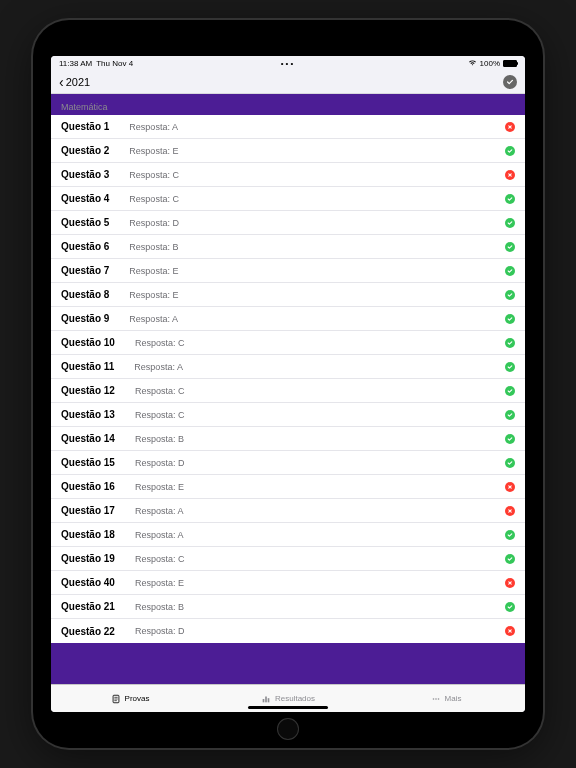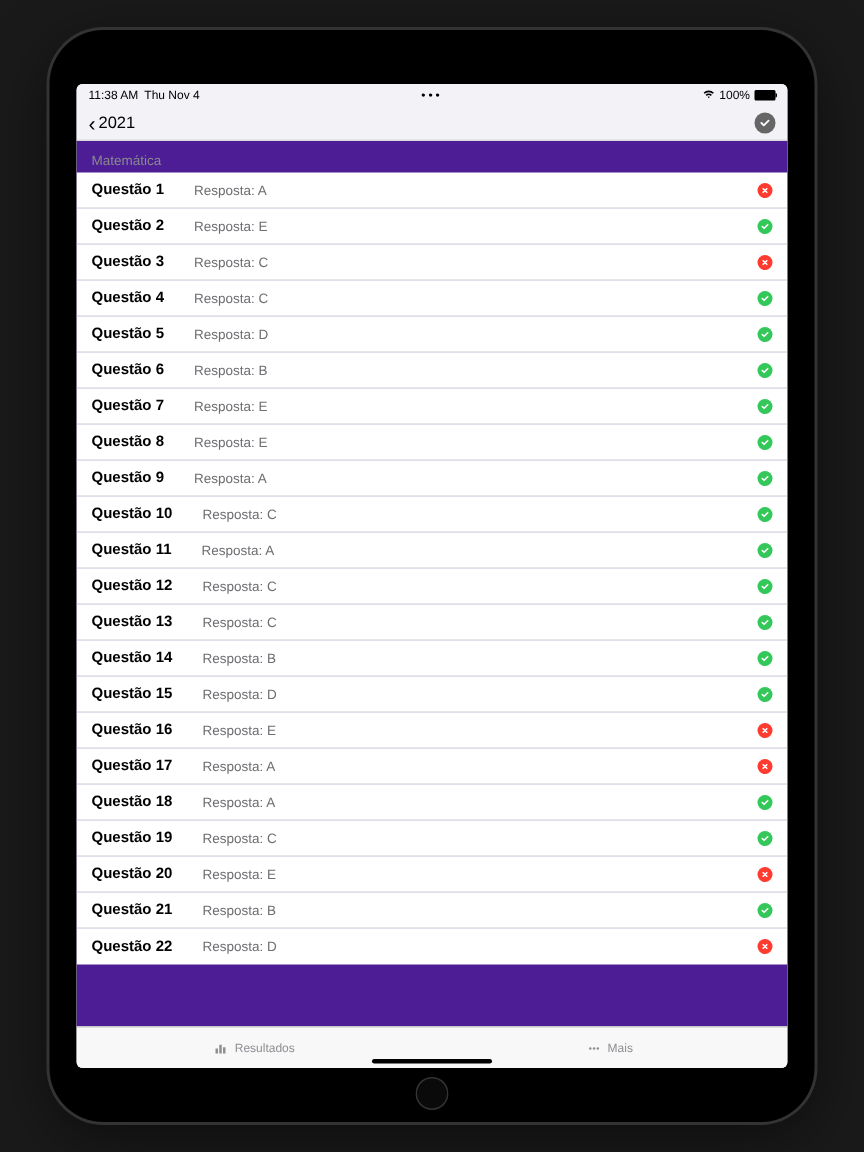--- a/index.html
+++ b/index.html
@@ -327,21 +327,21 @@
         <div class="row">
           <span class="qlabel">Questão 19</span>
           <span class="ans">Resposta: C</span>
           <span class="status-icon correct">
             <svg viewBox="0 0 10 10">
               <path d="M2 5 L4 7 L8 3" stroke="#fff" stroke-width="1.8" fill="none" stroke-linecap="round" stroke-linejoin="round"></path>
             </svg>
           </span>
         </div>
         <div class="row">
-          <span class="qlabel">Questão 20</span>
+          <span class="qlabel">Questão 40</span>
           <span class="ans">Resposta: E</span>
           <span class="status-icon wrong">
             <svg viewBox="0 0 10 10">
               <path d="M3 3 L7 7 M7 3 L3 7" stroke="#fff" stroke-width="1.8" fill="none" stroke-linecap="round"></path>
             </svg>
           </span>
         </div>
         <div class="row">
           <span class="qlabel">Questão 21</span>
           <span class="ans">Resposta: B</span>
@@ -356,20 +356,31 @@
           <span class="ans">Resposta: D</span>
           <span class="status-icon wrong">
             <svg viewBox="0 0 10 10">
               <path d="M3 3 L7 7 M7 3 L3 7" stroke="#fff" stroke-width="1.8" fill="none" stroke-linecap="round"></path>
             </svg>
           </span>
         </div>
       </div>
 
     <div class="tab-bar">
+      <div class="tab active">
+        <span class="tab-icon">
+          <svg viewBox="0 0 12 12">
+              <rect x="2.5" y="1.5" width="7" height="9" rx="1" fill="none" stroke="currentColor" stroke-width="1"></rect>
+              <line x1="4" y1="4" x2="8" y2="4" stroke="currentColor" stroke-width="0.8"></line>
+              <line x1="4" y1="6" x2="8" y2="6" stroke="currentColor" stroke-width="0.8"></line>
+              <line x1="4" y1="8" x2="7" y2="8" stroke="currentColor" stroke-width="0.8"></line>
+            </svg>
+        </span>
+        <span>Provas</span>
+      </div>
       <div class="tab">
         <span class="tab-icon">
           <svg viewBox="0 0 12 12">
               <rect x="2" y="6" width="2" height="4" fill="currentColor"></rect>
               <rect x="5" y="3" width="2" height="7" fill="currentColor"></rect>
               <rect x="8" y="5" width="2" height="5" fill="currentColor"></rect>
             </svg>
         </span>
         <span>Resultados</span>
       </div>

